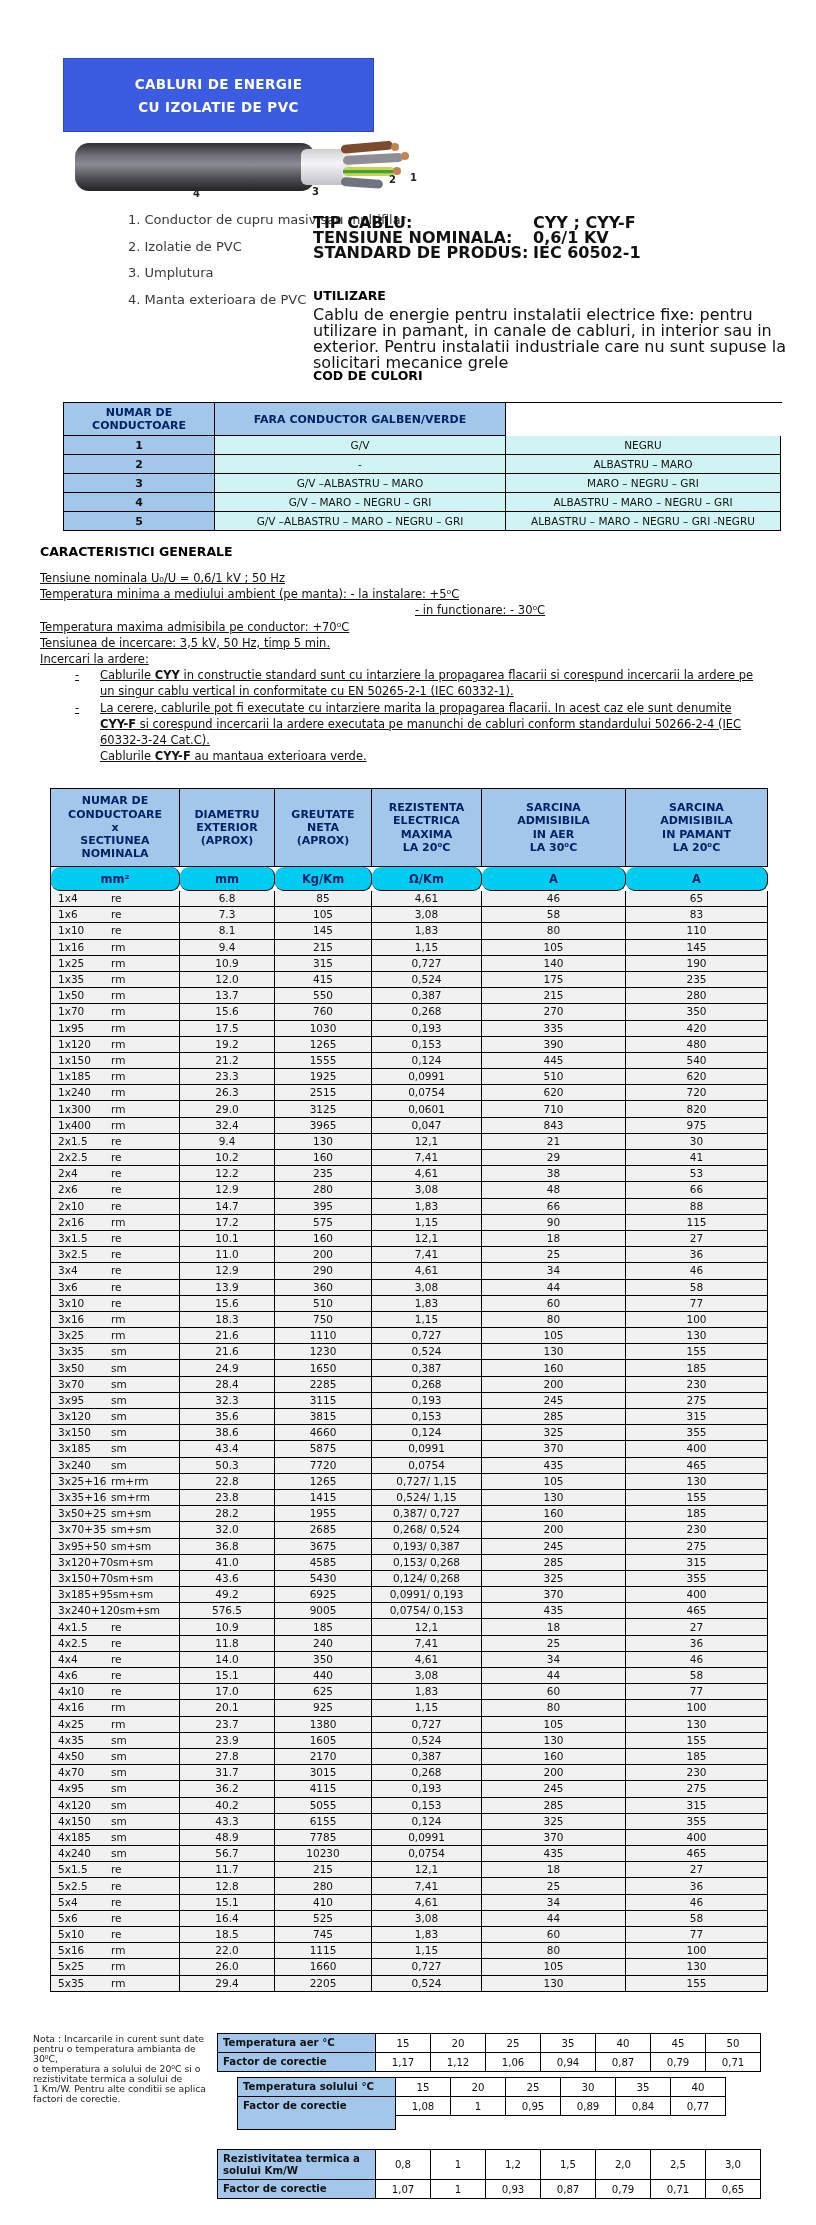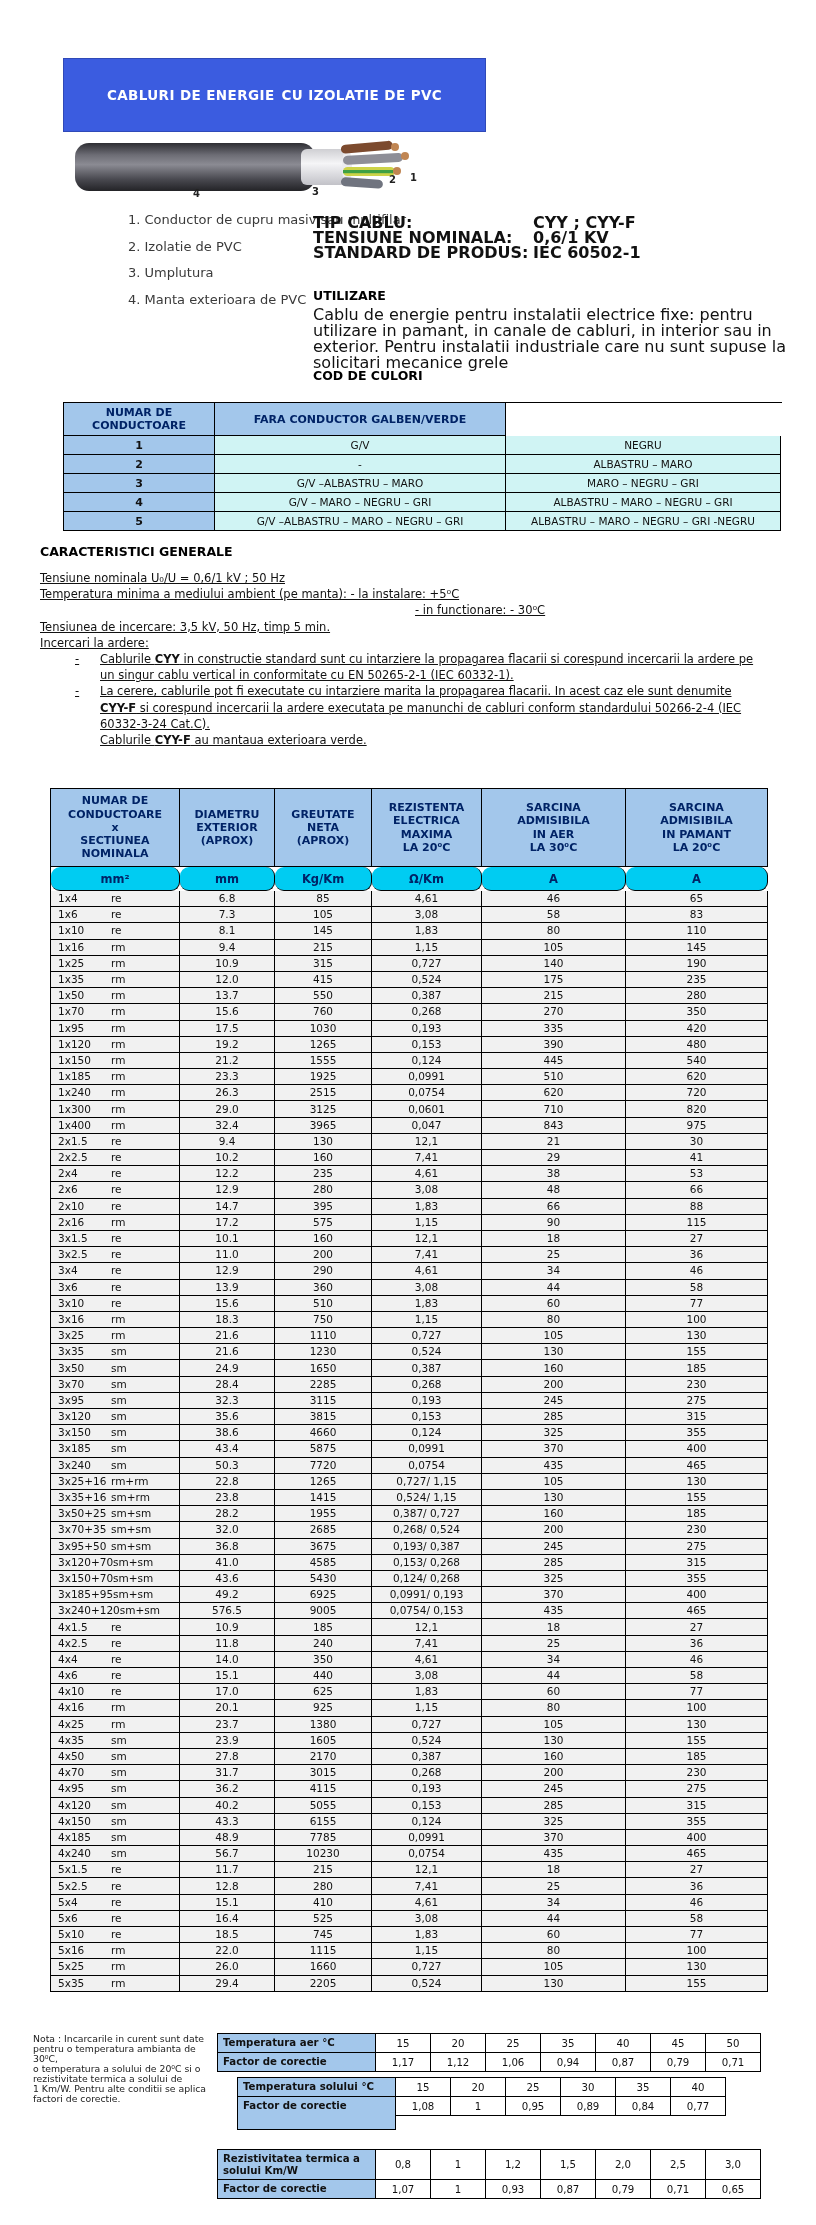--- a/index.html
+++ b/index.html
@@ -2,22 +2,22 @@
 <html><head>
 <meta charset="utf-8">
 <style>
   * { margin:0; padding:0; box-sizing:border-box; }
   html,body { width:816px; height:2225px; }
   body { position:relative; background:#ffffff; color:#111;
          font-family:"DejaVu Sans","Liberation Sans",sans-serif; overflow:hidden; }
   .abs { position:absolute; }
 
   
-  #title-box { left:63px; top:58px; width:423px; height:74px; background:#3b5ce0;
-    border:1px solid #2f49b8; display:flex; flex-direction:row; align-items:center;
+  #title-box { left:63px; top:58px; width:311px; height:74px; background:#3b5ce0;
+    border:1px solid #2f49b8; display:flex; flex-direction:column; align-items:center;
     justify-content:center; gap:7px; }
   #title-box .t { color:#fff; font-weight:bold; font-size:13.5px; letter-spacing:.4px; }
 
   
   #cable { left:75px; top:140px; width:345px; height:62px; }
   .part-label { position:absolute; font-size:10px; font-weight:bold; color:#222; }
 
   
   #legend { left:128px; top:212px; display:flex; flex-direction:column; gap:11.5px;
     font-size:13px; color:#3a3a3a; }
@@ -179,20 +179,21 @@
       <div class="c dc">G/V –ALBASTRU – MARO – NEGRU – GRI</div>
       <div class="c dc">ALBASTRU – MARO – NEGRU – GRI -NEGRU</div>
     </div>
   </div>
 
 <div class="h1" id="carac-h">CARACTERISTICI GENERALE</div>
 <div class="abs" id="carac">
     <div class="cline">Tensiune nominala  U₀/U = 0,6/1 kV ; 50 Hz</div>
     <div class="cline">Temperatura minima a mediului ambient (pe manta): - la instalare: +5⁰C</div>
     <div class="cline indent">- in functionare: - 30⁰C</div>
+    <div class="cline">Temperatura maxima admisibila pe conductor: +70⁰C</div>
     <div class="cline">Tensiunea de incercare: 3,5 kV, 50 Hz, timp 5 min.</div>
     <div class="cline">Incercari la ardere:</div>
     <div class="bullet">
       <span class="dash">-</span>
       <span class="btxt">Cablurile <b>CYY</b> in constructie standard sunt cu intarziere la propagarea flacarii si corespund incercarii la ardere pe un singur cablu vertical in conformitate cu EN 50265-2-1 (IEC 60332-1).</span>
     </div>
     <div class="bullet">
       <span class="dash">-</span>
       <span class="btxt">La cerere, cablurile pot fi executate cu intarziere marita la propagarea flacarii. In acest caz ele sunt denumite <b>CYY-F</b> si corespund incercarii la ardere executata pe manunchi de cabluri conform standardului 50266-2-4 (IEC 60332-3-24 Cat.C).</span>
     </div>

